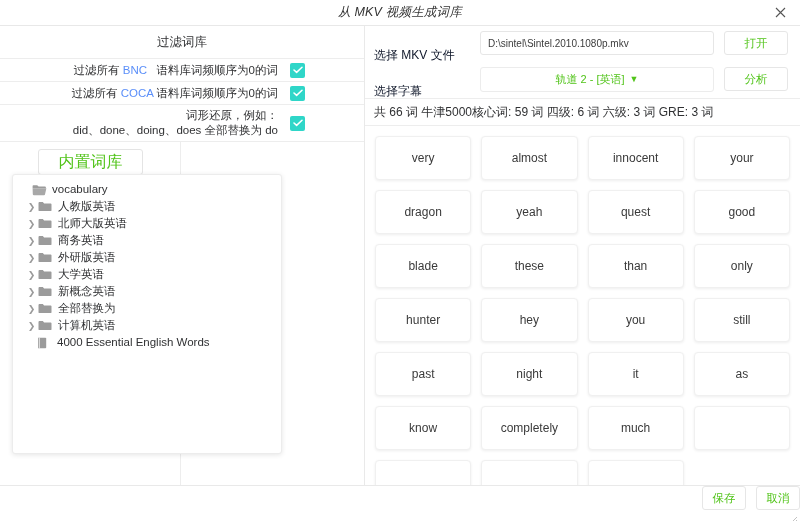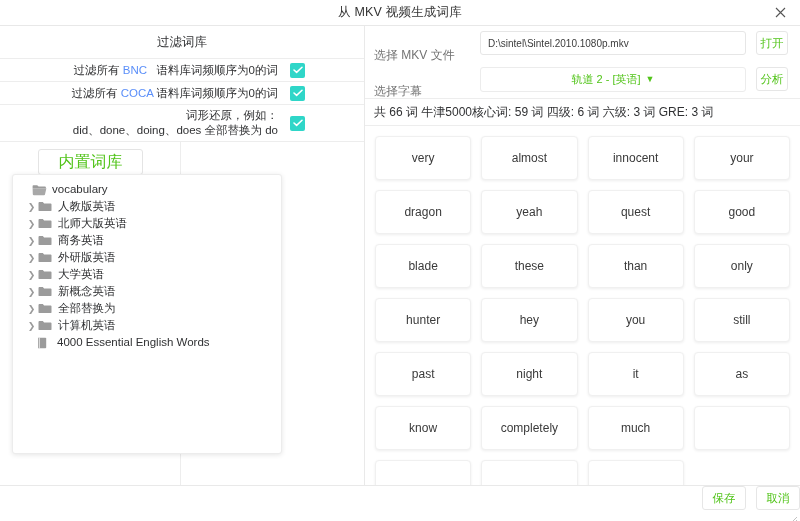--- a/index.html
+++ b/index.html
@@ -23,20 +23,21 @@
   
   .titlebar {
     height: 26px;
     min-height: 26px;
     border-bottom: 1px solid #e8e8e8;
     display: flex;
     align-items: center;
     justify-content: center;
     position: relative;
     background: #fff;
+    font-style: italic;
   }
   .titlebar-title {
     font-size: 12.5px;
     color: #333;
     letter-spacing: .2px;
   }
   .titlebar-close {
     position: absolute;
     right: 10px; top: 50%;
     transform: translateY(-50%);
@@ -214,21 +215,21 @@
     height: 34px;
     min-height: 34px;
     padding-left: 5px;
   }
   .form-row.second { height: 38px; min-height: 38px; }
 
   .form-label {
     width: 110px;
     min-width: 110px;
     font-size: 12px;
-    color: #737373;
+    color: #0f172a;
     padding-left: 4px;
     margin-top: 24px;
   }
 
   .text-input {
     flex: 1;
     height: 24px;
     border: 1px solid #e6e6e6;
     border-radius: 3px;
     background: #fff;
@@ -255,21 +256,21 @@
     cursor: pointer;
     margin-right: 10px;
   }
   .select-box .caret {
     font-size: 9px;
     color: #52c41a;
     line-height: 1;
   }
 
   .small-btn {
-    width: 32px; height: 24px;
+    width: 64px; height: 24px;
     border: 1px solid #e6e6e6;
     border-radius: 3px;
     background: #fff;
     color: #52c41a;
     font-size: 11.5px;
     display: flex;
     align-items: center;
     justify-content: center;
     cursor: pointer;
     margin-right: 12px;

